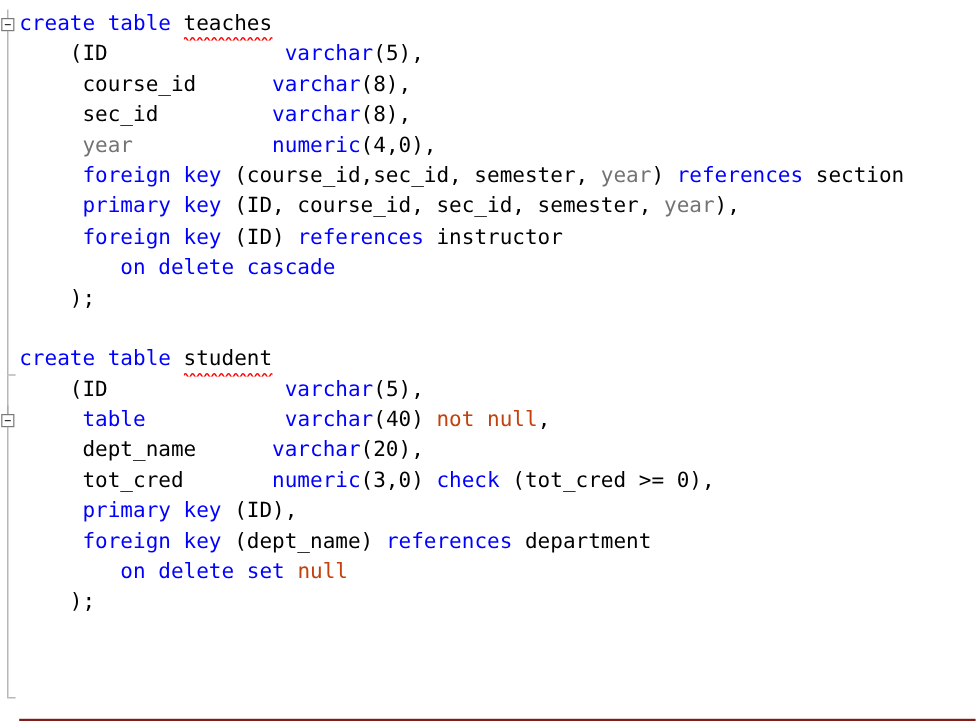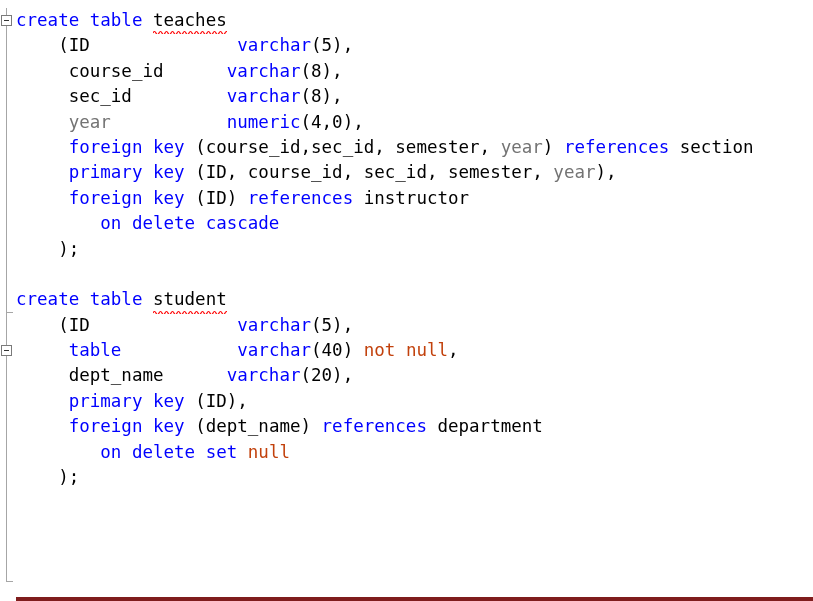--- a/index.html
+++ b/index.html
@@ -14,21 +14,21 @@
     overflow: hidden;
     font-family: "DejaVu Sans Mono", "Liberation Mono", monospace;
   }
 
   #editor {
     position: relative;
     width: 813px;
     height: 601px;
     background: #ffffff;
     box-sizing: border-box;
-    border-bottom: 4px solid #7f1d1d;
+    border-bottom: 2px solid #7f1d1d;
   }
 
   
   .gutter {
     position: absolute;
     left: 0;
     top: 0;
     width: 16px;
     height: 601px;
     background: #ffffff;
@@ -146,19 +146,20 @@
       <div class="line"><span class="pln">     </span><span class="kw">foreign key</span><span class="pln"> (ID) </span><span class="kw">references</span><span class="pln"> instructor</span></div>
       <div class="line"><span class="pln">        </span><span class="kw">on delete cascade</span></div>
       <div class="line"><span class="pln">    );</span></div>
       <div class="line"><span class="pln"> </span></div>
       <div class="line"><span class="kw">create table </span><span class="squiggle"><span class="pln">student</span><span class="sq-line"><svg width="400" height="4" viewBox="0 0 400 4" preserveAspectRatio="none" xmlns="http://www.w3.org/2000/svg">
               <path d="M0 3 Q1.5 0 3 3 T6 3 T9 3 T12 3 T15 3 T18 3 T21 3 T24 3 T27 3 T30 3 T33 3 T36 3 T39 3 T42 3 T45 3 T48 3 T51 3 T54 3 T57 3 T60 3 T63 3 T66 3 T69 3 T72 3 T75 3 T78 3 T81 3 T84 3 T87 3 T90 3 T93 3 T96 3 T99 3 T102 3 T105 3 T108 3 T111 3 T114 3 T117 3 T120 3" fill="none" stroke="#ff0000" stroke-width="1.2"></path>
             </svg></span></span></div>
       <div class="line"><span class="pln">    (ID              </span><span class="kw">varchar</span><span class="pln">(5),</span></div>
       <div class="line"><span class="pln">     </span><span class="kw">table</span><span class="pln">           </span><span class="kw">varchar</span><span class="pln">(40) </span><span class="gry">not null</span><span class="pln">,</span></div>
       <div class="line"><span class="pln">     dept_name      </span><span class="kw">varchar</span><span class="pln">(20),</span></div>
+      <div class="line"><span class="pln">     tot_cred       </span><span class="kw">numeric</span><span class="pln">(3,0) </span><span class="kw">check</span><span class="pln"> (tot_cred &gt;= 0),</span></div>
       <div class="line"><span class="pln">     </span><span class="kw">primary key</span><span class="pln"> (ID),</span></div>
       <div class="line"><span class="pln">     </span><span class="kw">foreign key</span><span class="pln"> (dept_name) </span><span class="kw">references</span><span class="pln"> department</span></div>
       <div class="line"><span class="pln">        </span><span class="kw">on delete set</span><span class="pln"> </span><span class="gry">null</span></div>
       <div class="line"><span class="pln">    );</span></div>
     </div>
 
 </div>
 
 </body></html>

